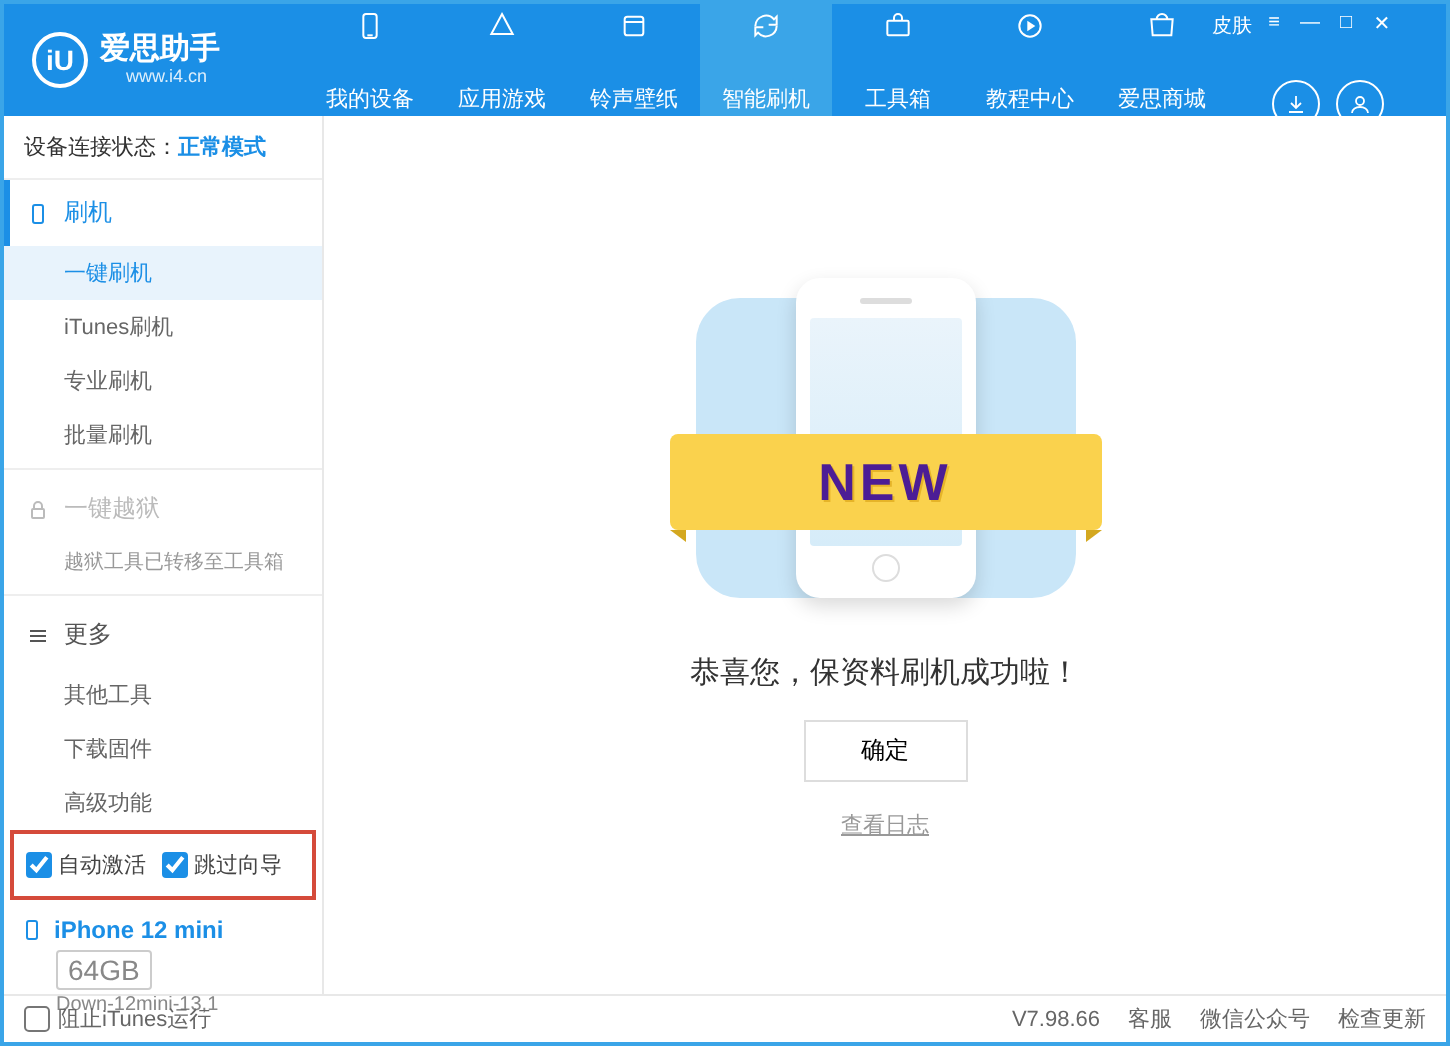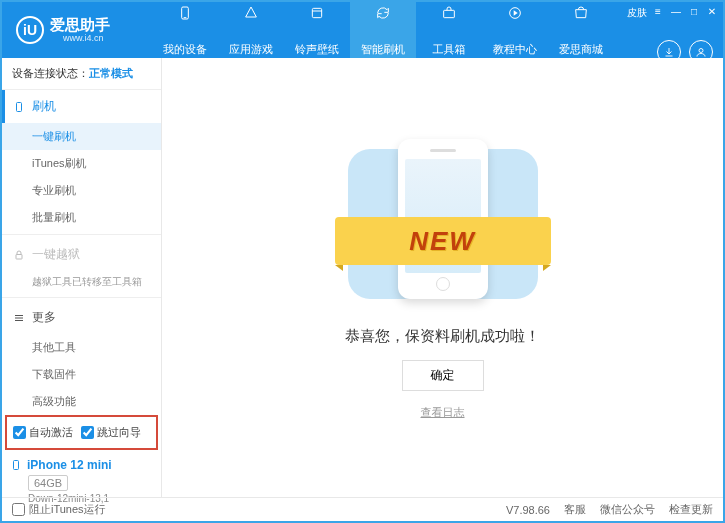--- a/index.html
+++ b/index.html
@@ -11,21 +11,21 @@
 .logo-box { display: flex; align-items: center; padding: 0 14px; width: 150px; }
 .logo-circle { width: 28px; height: 28px; border: 2px solid #fff; border-radius: 50%; display: flex; align-items: center; justify-content: center; font-weight: bold; font-size: 14px; margin-right: 6px; }
 .logo-text { display: flex; flex-direction: column; line-height: 1; }
 .logo-name { font-size: 15px; font-weight: bold; }
 .logo-url { font-size: 9px; opacity: 0.85; margin-top: 2px; padding-left: 13px; }
 .nav { display: flex; height: 100%; }
 .nav-item { width: 66px; display: flex; flex-direction: column; align-items: center; justify-content: center; gap: 20px; font-size: 11px; cursor: pointer; }
 .nav-item.active { background: #3aa5e8; }
 .nav-icon { width: 18px; height: 18px; display: flex; align-items: center; justify-content: center; }
 .nav-icon svg { stroke: #fff; fill: none; stroke-width: 1.5; }
-.header-right { position: absolute; right: 4px; top: 4px; display: flex; gap: 6px; align-items: flex-end; color: #fff; }
+.header-right { position: absolute; right: 25px; top: 4px; display: flex; gap: 6px; align-items: flex-end; color: #fff; }
 .win-btns { display: flex; gap: 4px; font-size: 10px; }
 .win-btn { cursor: pointer; width: 14px; text-align: center; }
 .circle-btn { width: 24px; height: 24px; border: 1.5px solid #fff; border-radius: 50%; display: flex; align-items: center; justify-content: center; cursor: pointer; margin-top: 14px; }
 .circle-btn svg { stroke: #fff; fill: none; stroke-width: 1.8; }
 
 
 .body { display: flex; height: calc(100% - 56px - 24px); }
 .sidebar { width: 160px; border-right: 1px solid #e8e8e8; display: flex; flex-direction: column; }
 .conn-status { padding: 8px 10px; font-size: 11px; border-bottom: 1px solid #eee; }
 .conn-status-val { color: #1b8fe6; font-weight: bold; }
@@ -37,32 +37,32 @@
 .sub-item { padding: 6px 26px 6px 30px; color: #666; font-size: 11px; cursor: pointer; }
 .sub-item.active { background: #e8f3fc; color: #1b8fe6; }
 .sub-note { padding: 4px 10px 6px 30px; color: #999; font-size: 10px; line-height: 1.3; }
 .side-divider { border-top: 1px solid #eee; margin: 3px 0; }
 .side-spacer { flex: 1; }
 .check-row { display: flex; gap: 8px; padding: 8px 6px; border: 2px solid #d54a3a; margin: 0 3px; font-size: 11px; color: #444; }
 .check-row label { display: flex; align-items: center; gap: 3px; cursor: pointer; }
 .device-box { padding: 8px; }
 .device-row { display: flex; align-items: center; gap: 5px; color: #1b8fe6; font-weight: bold; font-size: 12px; }
 .device-row svg { stroke: #1b8fe6; fill: none; stroke-width: 2; }
-.storage-badge { display: inline-block; border: 1px solid #ccc; border-radius: 2px; padding: 1px 5px; font-size: 11px; color: #888; margin-top: 3px; margin-left: 18px; }
+.storage-badge { display: inline-block; border: 1px solid #ccc; border-radius: 2px; padding: 1px 5px; font-size: 14px; color: #888; margin-top: 3px; margin-left: 18px; }
 .device-sub { font-size: 10px; color: #888; margin-left: 18px; margin-top: 2px; }
 
 
 .main { flex: 1; position: relative; display: flex; align-items: center; justify-content: center; flex-direction: column; }
 .illus { width: 200px; height: 180px; position: relative; margin-bottom: 12px; }
 .illus-bg { position: absolute; width: 190px; height: 150px; background: #c9e6f8; border-radius: 22px; top: 14px; left: 5px; }
 .illus-phone { position: absolute; width: 90px; height: 160px; background: #fff; border-radius: 12px; left: 55px; top: 4px; box-shadow: 0 4px 10px rgba(0,0,0,0.15); }
 .illus-phone::before { content: ""; position: absolute; top: 10px; left: 50%; transform: translateX(-50%); width: 26px; height: 3px; background: #ddd; border-radius: 2px; }
 .illus-phone::after { content: ""; position: absolute; bottom: 8px; left: 50%; transform: translateX(-50%); width: 12px; height: 12px; border: 1px solid #ddd; border-radius: 50%; }
 .illus-screen { position: absolute; top: 20px; left: 7px; right: 7px; bottom: 26px; background: linear-gradient(#eaf4fb, #d6ecf9); border-radius: 2px; }
-.illus-banner { position: absolute; top: 82px; left: -8px; right: -8px; height: 48px; background: #fad24d; border-radius: 4px; display: flex; align-items: center; justify-content: center; font-size: 26px; font-weight: 900; color: #c2410c; letter-spacing: 2px; font-style: italic; text-shadow: 1px 1px 0 #e6b428; }
+.illus-banner { position: absolute; top: 82px; left: -8px; right: -8px; height: 48px; background: #fad24d; border-radius: 4px; display: flex; align-items: center; justify-content: center; font-size: 26px; font-weight: 900; color: #4c1d95; letter-spacing: 2px; text-shadow: 1px 1px 0 #e6b428; }
 .illus-banner::before, .illus-banner::after { content: ""; position: absolute; bottom: -6px; width: 0; height: 0; border-top: 6px solid #d4a820; }
 .illus-banner::before { left: 0; border-left: 8px solid transparent; }
 .illus-banner::after { right: 0; border-right: 8px solid transparent; }
 .success-msg { font-size: 15px; color: #333; margin-bottom: 14px; }
 .ok-btn { border: 1px solid #ddd; background: #fff; padding: 6px 28px; font-size: 12px; cursor: pointer; margin-bottom: 14px; }
 .log-link { font-size: 11px; color: #999; cursor: pointer; text-decoration: underline; }
 
 
 .footer { position: absolute; bottom: 0; left: 0; right: 0; height: 24px; border-top: 1px solid #e8e8e8; display: flex; align-items: center; padding: 0 10px; font-size: 11px; color: #666; }
 .footer-left { display: flex; align-items: center; gap: 4px; cursor: pointer; }

